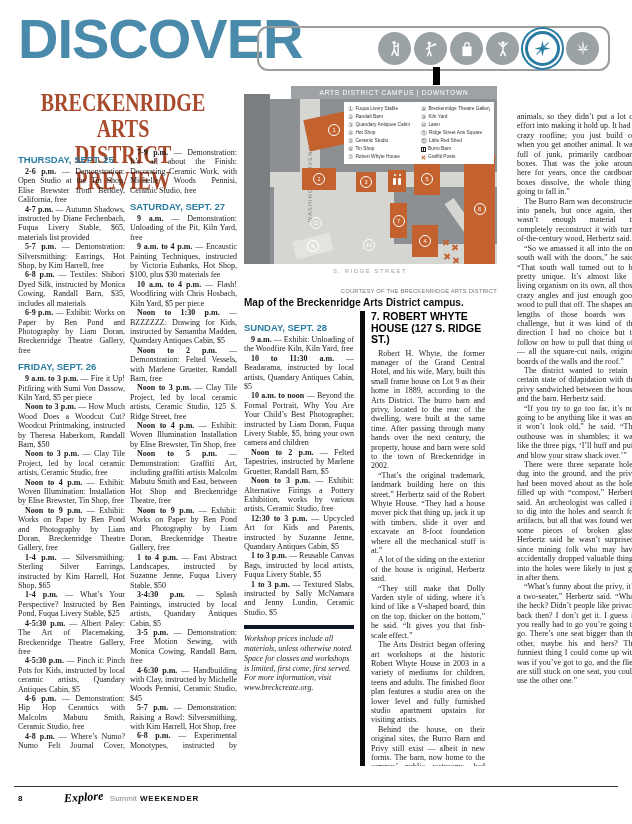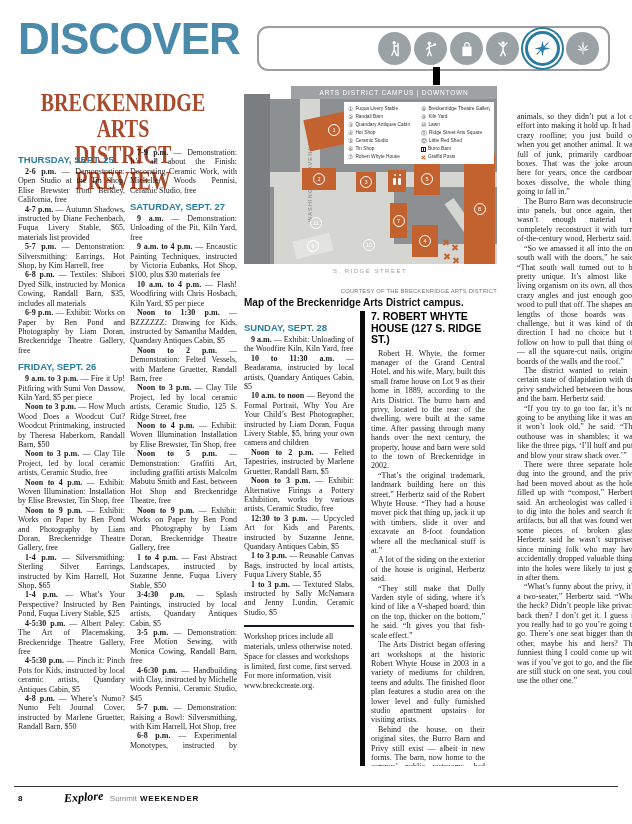--- a/index.html
+++ b/index.html
@@ -1,21 +1,21 @@
 <!DOCTYPE html>
 <html><head>
 <meta charset="utf-8">
 <style>
   html,body{margin:0;padding:0;}
   body{width:632px;height:824px;position:relative;background:#fff;overflow:hidden;
        font-family:"Liberation Sans",sans-serif;-webkit-font-smoothing:antialiased;}
   .abs{position:absolute;}
 
   
-  #discover-title{left:18px;top:16px;font-size:44px;font-weight:bold;color:#4a8aab;
+  #discover-title{left:18px;top:16px;font-size:56px;font-weight:bold;color:#4a8aab;
                   letter-spacing:-1px;line-height:46px;}
   #icon-bar{left:257px;top:26px;width:353px;height:45px;border:2px solid #9d9d9d;
             border-radius:11px;display:flex;align-items:center;justify-content:flex-end;
             gap:3px;padding-right:9px;box-sizing:border-box;}
   .icon-circle{width:33px;height:33px;border-radius:50%;background:#9ba2a6;flex:0 0 auto;
                display:flex;align-items:center;justify-content:center;}
   .icon-circle svg{display:block;}
   .icon-circle.active{background:#fff;border:3px solid #2a7ba2;width:29px;height:29px;
                box-shadow:0 0 0 2px #fff,0 0 0 4px #2a7ba2;margin:0 3px;}
 
@@ -33,22 +33,22 @@
   
   .listing-col{position:absolute;font-family:"Liberation Serif",serif;font-size:8px;
                line-height:9.4px;color:#1c1c1c;text-align:justify;overflow:hidden;}
   #col1{left:18px;top:148px;width:107px;height:602px;}
   #col2{left:130px;top:148px;width:107px;height:602px;}
   #col3{left:244px;top:316px;width:110px;height:442px;}
   .day{font-family:"Liberation Sans",sans-serif;font-weight:bold;font-size:9.5px;
        line-height:11px;color:#2b7da2;margin:6px 0 2px;text-align:left;text-indent:0;}
   .day:first-child{margin-top:6px;}
   .item{margin:0;text-indent:7px;}
-  #workshop-note{margin-top:8px;border-top:2px solid #0f172a;padding-top:5px;
-                 text-align:left;line-height:9.8px;}
+  #workshop-note{margin-top:8px;border-top:4px solid #0f172a;padding-top:5px;
+                 font-style:italic;text-align:left;line-height:9.8px;}
 
   
   #map{left:244px;top:86px;width:253px;height:196px;}
   #map-titlebar{position:absolute;left:47px;top:0;width:206px;height:13px;background:#9fa2a4;
                 color:#fff;font-size:6.5px;line-height:13px;text-align:center;letter-spacing:0.8px;}
   #map-leftstrip{position:absolute;left:0;top:8px;width:26px;height:170px;background:#7b7e80;}
   #map-body{position:absolute;left:26px;top:13px;width:227px;height:165px;background:#8d9092;overflow:hidden;}
   .street{position:absolute;background:#d5d6d2;}
   .vstreet-label{position:absolute;left:30px;top:0;width:20px;height:165px;display:flex;
                  align-items:center;justify-content:center;writing-mode:vertical-rl;
@@ -182,20 +182,21 @@
     <div class="day">FRIDAY, SEPT. 26</div>
     <p class="item"><b>9 a.m. to 3 p.m.</b> — Fire it Up! Pitfiring with Sumi Von Dassow, Kiln Yard, $5 per piece</p>
     <p class="item"><b>Noon to 3 p.m.</b> — How Much Wood Does a Woodcut Cut? Woodcut Printmaking, instructed by Theresa Haberkorn, Randall Barn, $50</p>
     <p class="item"><b>Noon to 3 p.m.</b> — Clay Tile Project, led by local ceramic artists, Ceramic Studio, free</p>
     <p class="item"><b>Noon to 4 p.m.</b> — Exhibit: Woven Illumination: Installation by Elise Brewster, Tin Shop, free</p>
     <p class="item"><b>Noon to 9 p.m.</b> — Exhibit: Works on Paper by Ben Pond and Photography by Liam Doran, Breckenridge Theatre Gallery, free</p>
     <p class="item"><b>1-4 p.m.</b> — Silversmithing: Sterling Silver Earrings, instructed by Kim Harrell, Hot Shop, $65</p>
     <p class="item"><b>1-4 p.m.</b> — What’s Your Perspective? Instructed by Ben Pond, Fuqua Livery Stable, $25</p>
     <p class="item"><b>4-5:30 p.m.</b> — Albert Paley: The Art of Placemaking, Breckenridge Theatre Gallery, free</p>
     <p class="item"><b>4-5:30 p.m.</b> — Pinch it: Pinch Pots for Kids, instructed by local ceramic artists, Quandary Antiques Cabin, $5</p>
+    <p class="item"><b>4-6 p.m.</b> — Demonstration: Hip Hop Ceramics with Malcolm Mabutu Smith, Ceramic Studio, free</p>
     <p class="item"><b>4-8 p.m.</b> — Where’s Numo? Numo Felt Journal Cover, instructed by Marlene Gruetter, Randall Barn, $50</p>
   </div>
 <div id="col2" class="listing-col">
     <p class="item"><b>7-9 p.m.</b> — Demonstration: It’s all about the Finish: Decorating Ceramic Work, with Michelle Woods Pennisi, Ceramic Studio, free</p>
     <div class="day">SATURDAY, SEPT. 27</div>
     <p class="item"><b>9 a.m.</b> — Demonstration: Unloading of the Pit, Kiln Yard, free</p>
     <p class="item"><b>9 a.m. to 4 p.m.</b> — Encaustic Painting Techniques, instructed by Victoria Eubanks, Hot Shop, $100, plus $30 materials fee</p>
     <p class="item"><b>10 a.m. to 4 p.m.</b> — Flash! Woodfiring with Chris Hosbach, Kiln Yard, $5 per piece</p>
     <p class="item"><b>Noon to 1:30 p.m.</b> — BZZZZZZ: Drawing for Kids, instructed by Samantha Madden, Quandary Antiques Cabin, $5</p>
     <p class="item"><b>Noon to 2 p.m.</b> — Demonstration: Felted Vessels, with Marlene Gruetter, Randall Barn, free</p>

